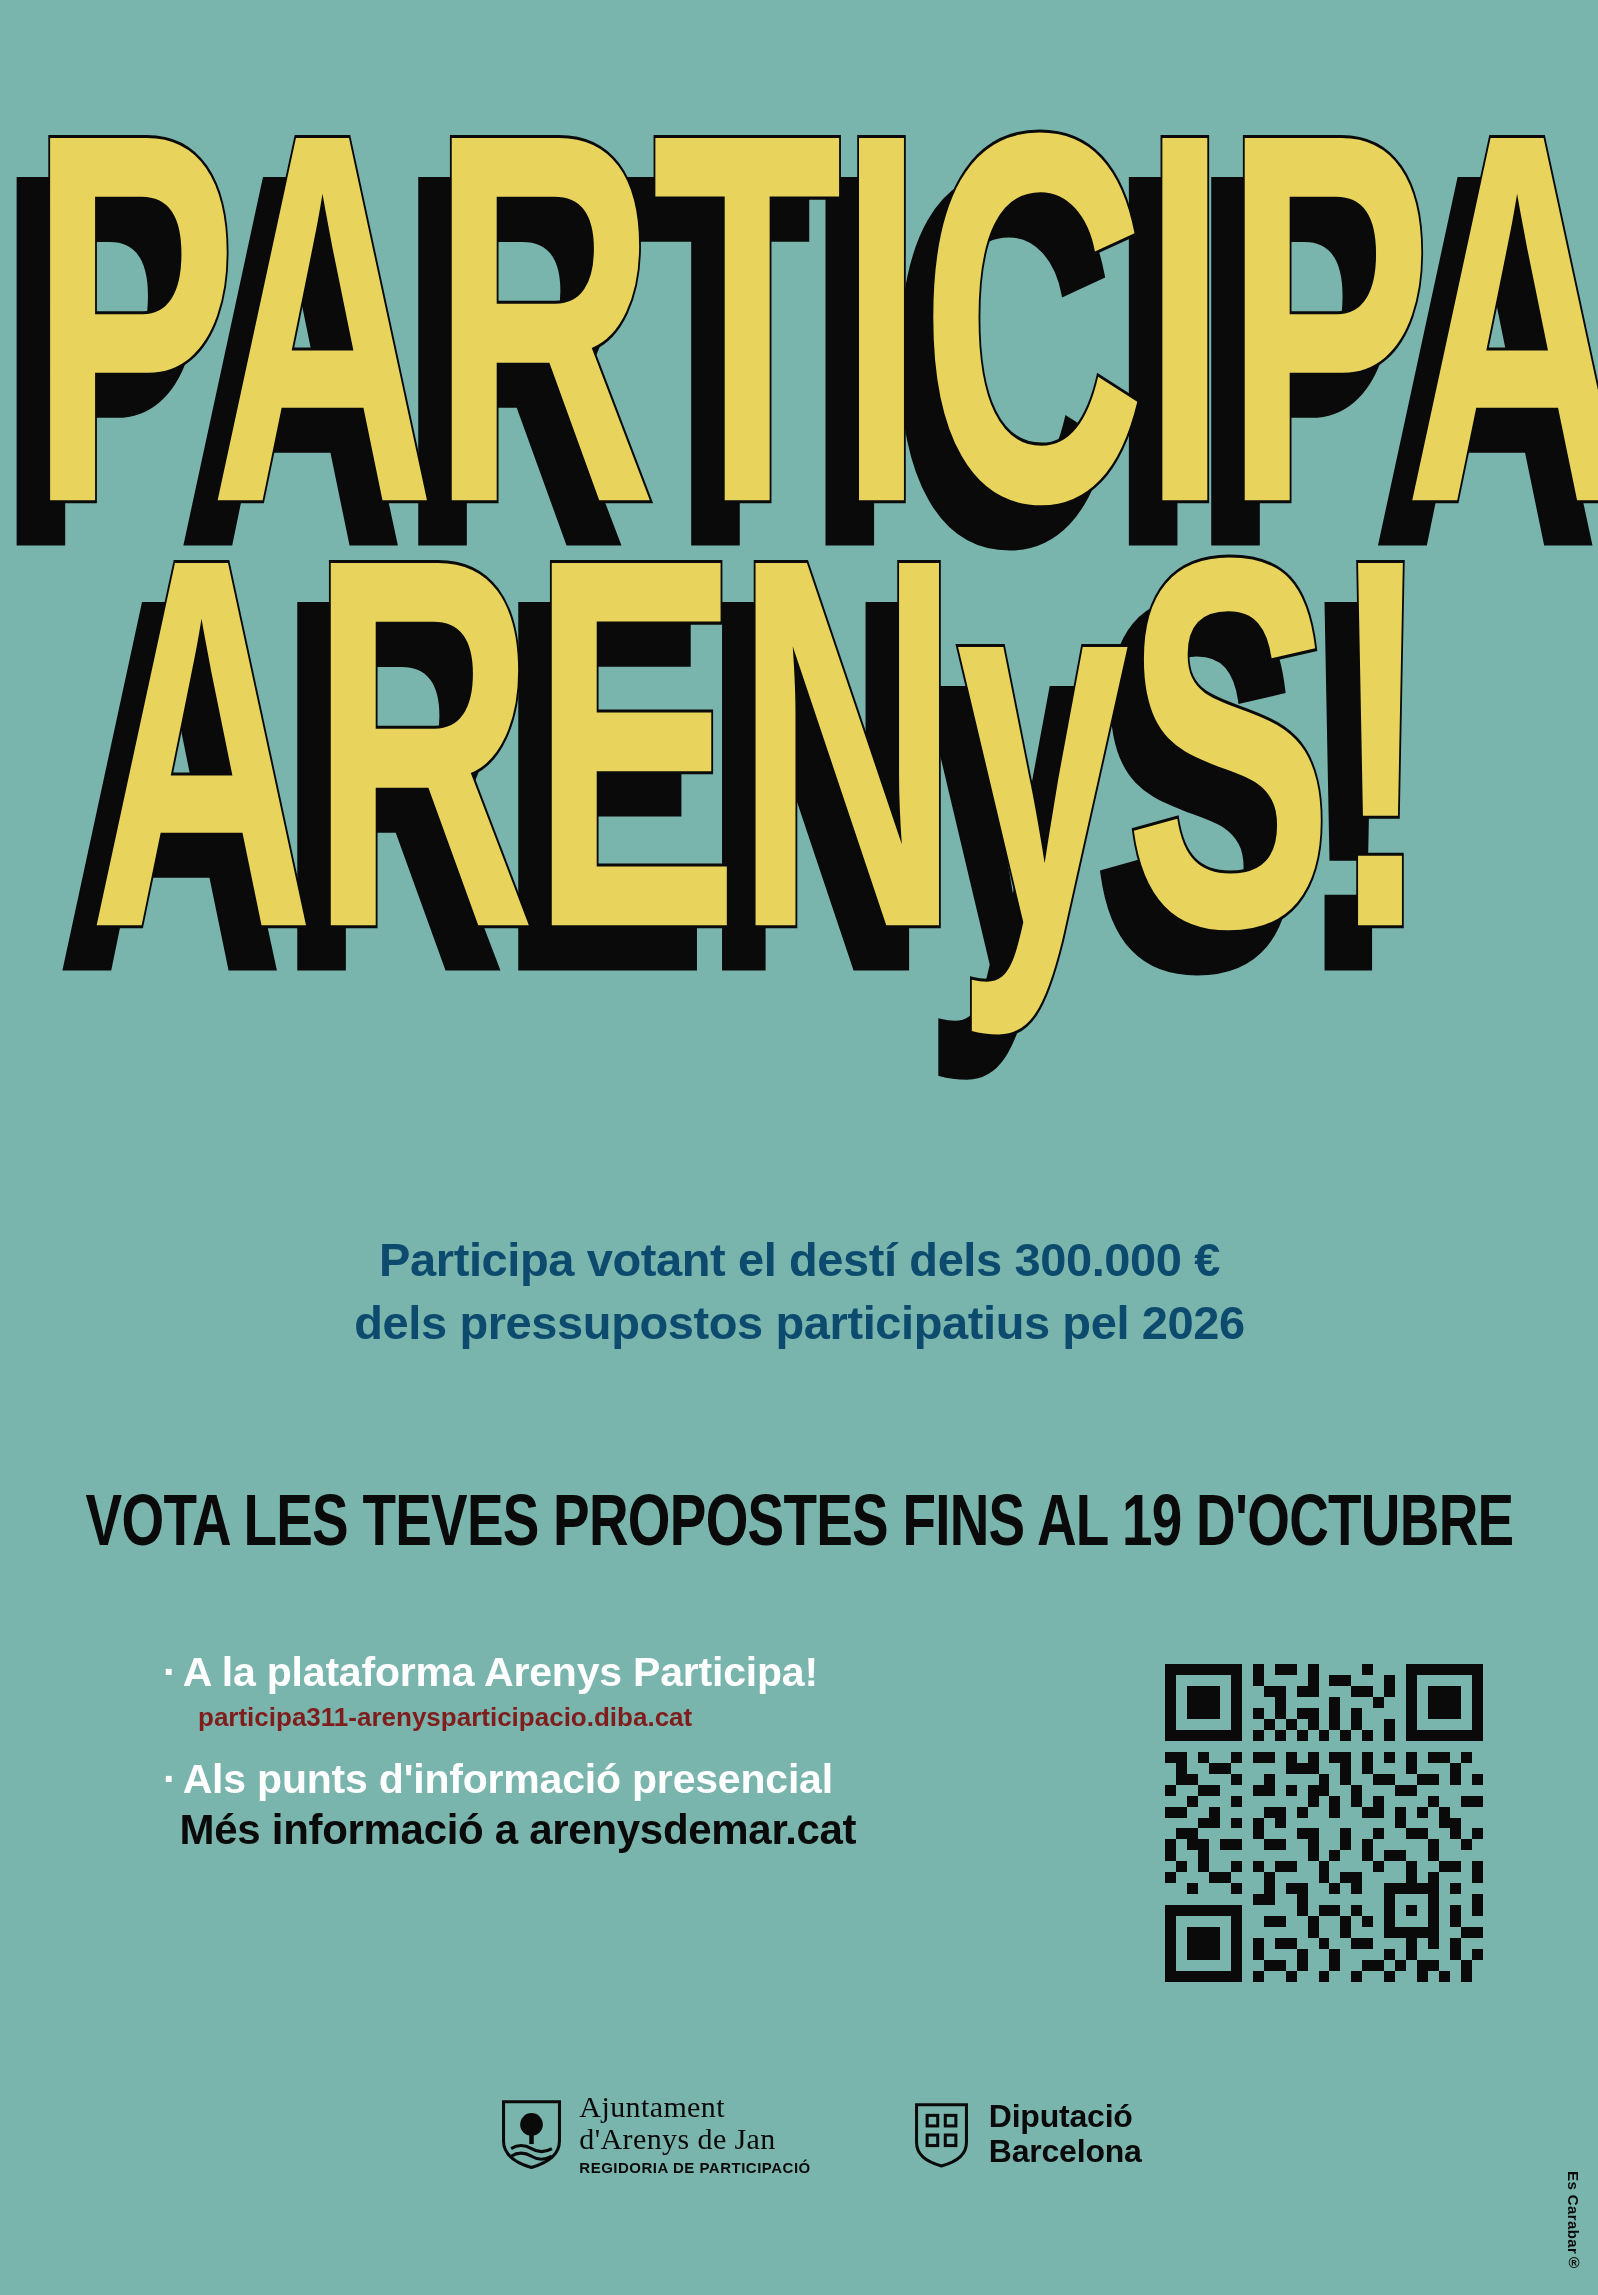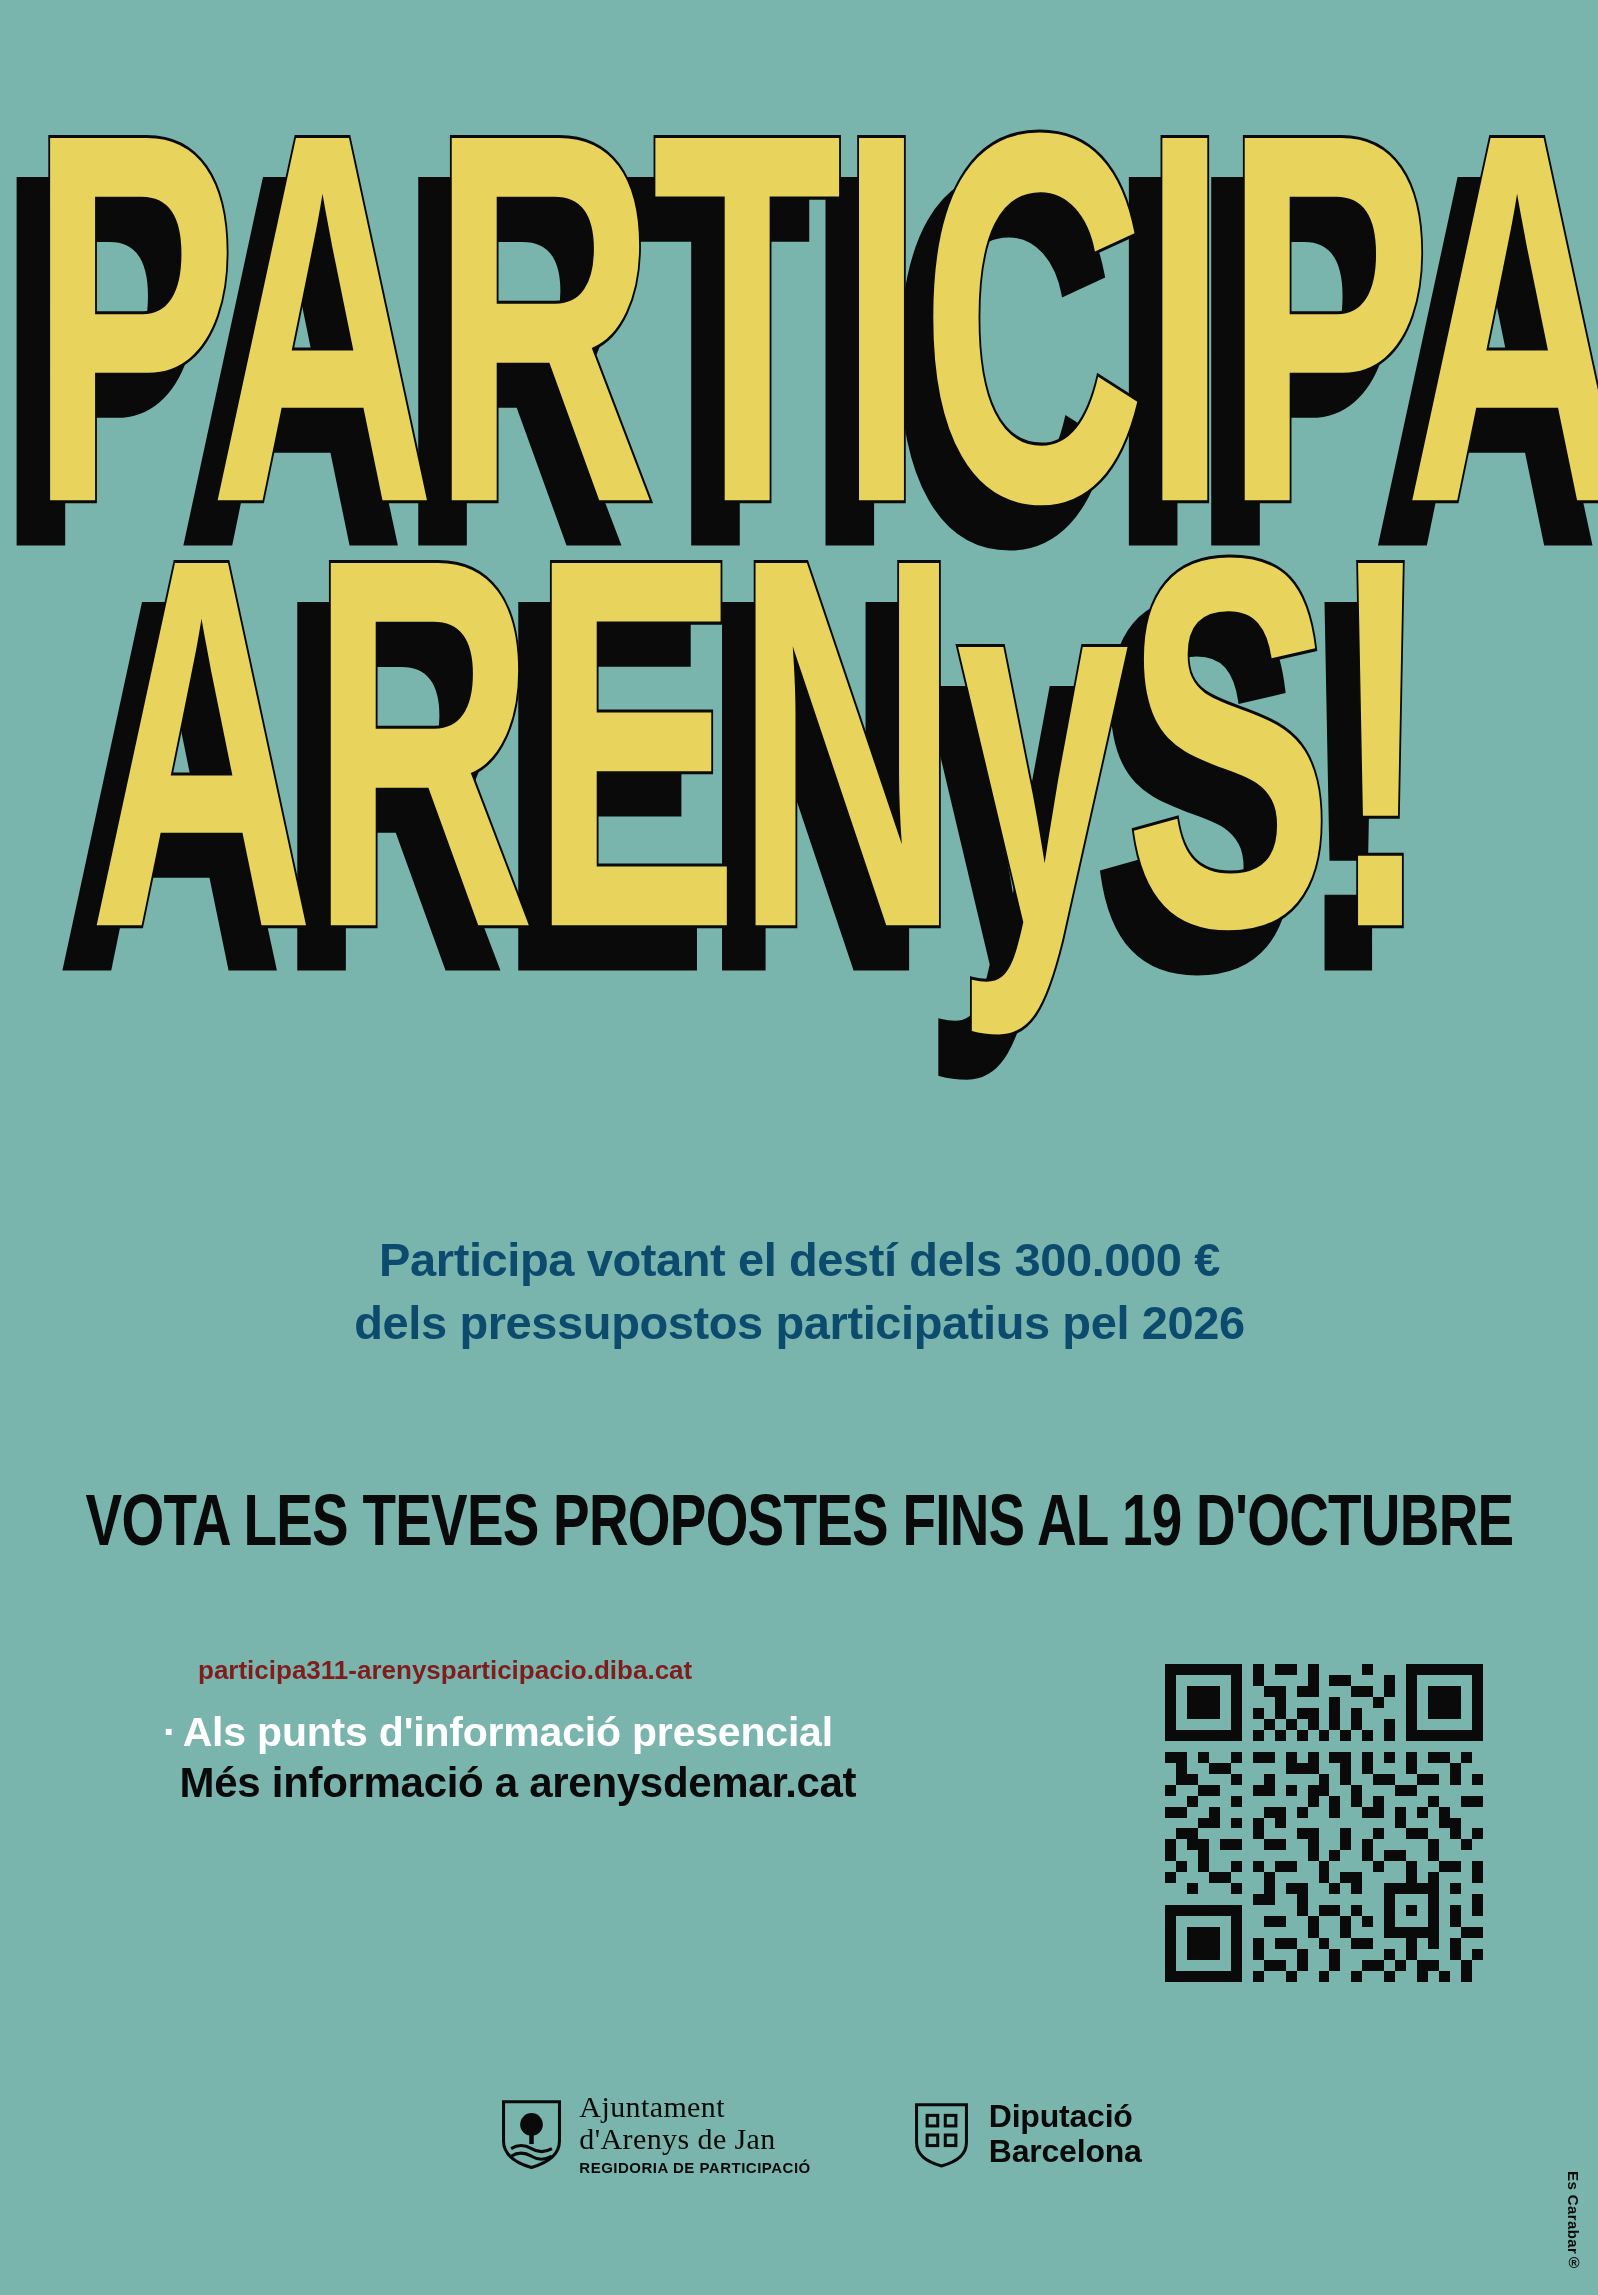--- a/index.html
+++ b/index.html
@@ -240,20 +240,23 @@
   </div>
 
   <div class="subtitle">
     <div>Participa votant el destí dels 300.000 €</div>
     <div>dels pressupostos participatius pel 2026</div>
   </div>
 
   <div class="deadline">VOTA LES TEVES PROPOSTES FINS AL 19 D'OCTUBRE</div>
 
   <div class="info-block">
+    <div class="bullet-row">
+      <span class="bullet-dot">·</span><span>A la plataforma Arenys Participa!</span>
+    </div>
     <div class="url-line">participa311-arenysparticipacio.diba.cat</div>
 
     <div class="bullet-row second">
       <span class="bullet-dot">·</span><span>Als punts d'informació presencial</span>
     </div>
 
     <div class="more-info">Més informació a arenysdemar.cat</div>
   </div>
 
   <div class="qr-wrap">

